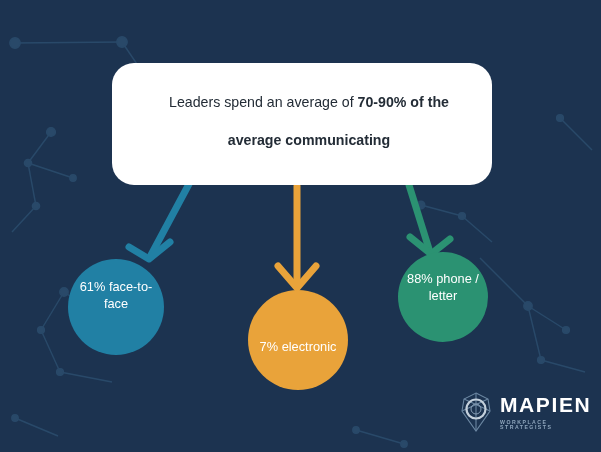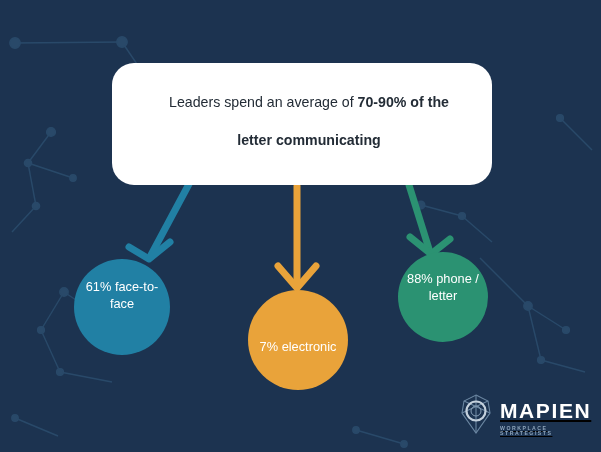--- a/index.html
+++ b/index.html
@@ -66,21 +66,21 @@
     color: #ffffff;
     z-index: 4;
   }
   .bubble span {
     display: block;
     line-height: 1.32;
     font-size: 12.8px;
     padding: 0 6px;
   }
   #bubble-face {
-    left: 74px;  top: 259px;
+    left: 68px;  top: 259px;
     width: 96px; height: 96px;
     background: #2180a4;
     justify-content: flex-end;
   }
   #bubble-face span { margin-top: -22px; }
   #bubble-electronic {
     left: 248px; top: 290px;
     width: 100px; height: 100px;
     background: #e9a33a;
   }
@@ -92,23 +92,22 @@
   }
   #bubble-phone span { margin-top: -18px; }
   
   #logo {
     position: absolute;
     left: 457px;
     top: 388px;
     width: 132px;
     height: 48px;
     display: flex;
-    align-items: flex-end;
+    align-items: center;
     z-index: 6;
-    text-decoration: underline;
   }
   #logo-mark { width: 38px; height: 44px; flex: 0 0 38px; }
   #logo-text {
     margin-left: 5px;
     display: flex;
     flex-direction: column;
     justify-content: center;
   }
   #logo-wordmark {
     color: #ffffff;
@@ -201,21 +200,21 @@
         <polyline points="410,237 431,254 450,239"></polyline>
       </g>
     </g>
   </svg>
 
   <div id="message-card">
     <div class="card-line first">
       <span>Leaders spend an average of </span><span class="bold">70-90% of the</span>
     </div>
     <div class="card-line">
-      <span class="bold">letter communicating</span>
+      <span class="bold">average communicating</span>
     </div>
   </div>
 
   <div class="bubble" id="bubble-face">
     <span>61% face-to-face</span>
   </div>
 
   <div class="bubble" id="bubble-electronic">
     <span>7% electronic</span>
   </div>

